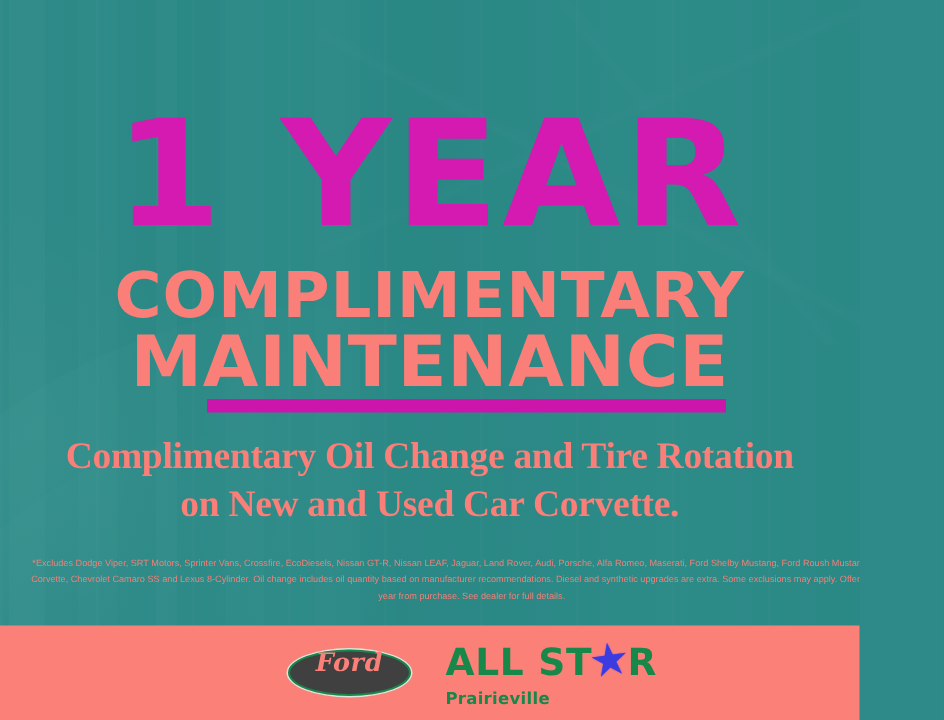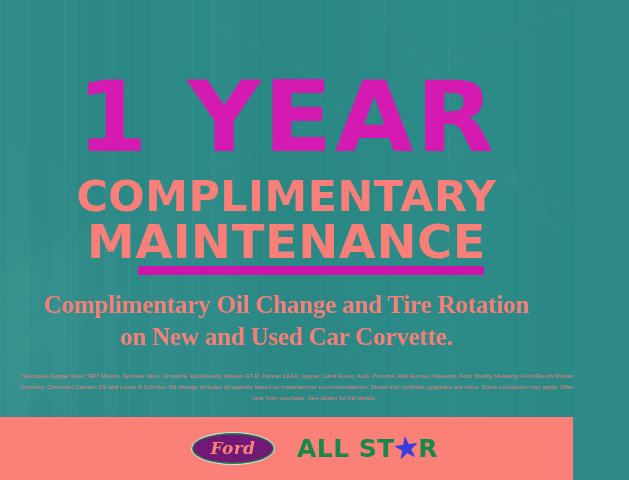--- a/index.html
+++ b/index.html
@@ -136,24 +136,24 @@
     left:0; bottom:0; width:629px; height:63px;
     background:#fb8178;
     display:flex;
     align-items:center;
     justify-content:center;
     gap:22px;
   }
   .ford-logo {
     width:84px; height:33px;
     border-radius:50%;
-    background:#701a75;
+    background:#404040;
     border:1.6px solid #d9e8dd;
     box-shadow:inset 0 0 0 1.4px #17874a;
-    display:flex; align-items:center; justify-content:center;
+    display:flex; justify-content:center;
     position:relative;
   }
   .ford-logo span {
     font-family:"DejaVu Serif", serif;
     font-style:italic;
     font-weight:bold;
     font-size:17px;
     color:#fb8178;
     letter-spacing:0.4px;
     transform:translateY(-1px);
@@ -220,17 +220,18 @@
     <div class="ford-logo">
       <span>Ford</span>
     </div>
 
     <div class="allstar">
       <div class="allstar-top">
         <span>ALL ST</span>
         <span class="star-glyph">★</span>
         <span>R</span>
       </div>
+      <div class="allstar-sub">Prairieville</div>
     </div>
 
   </div>
 
 </div>
 
 </body></html>

